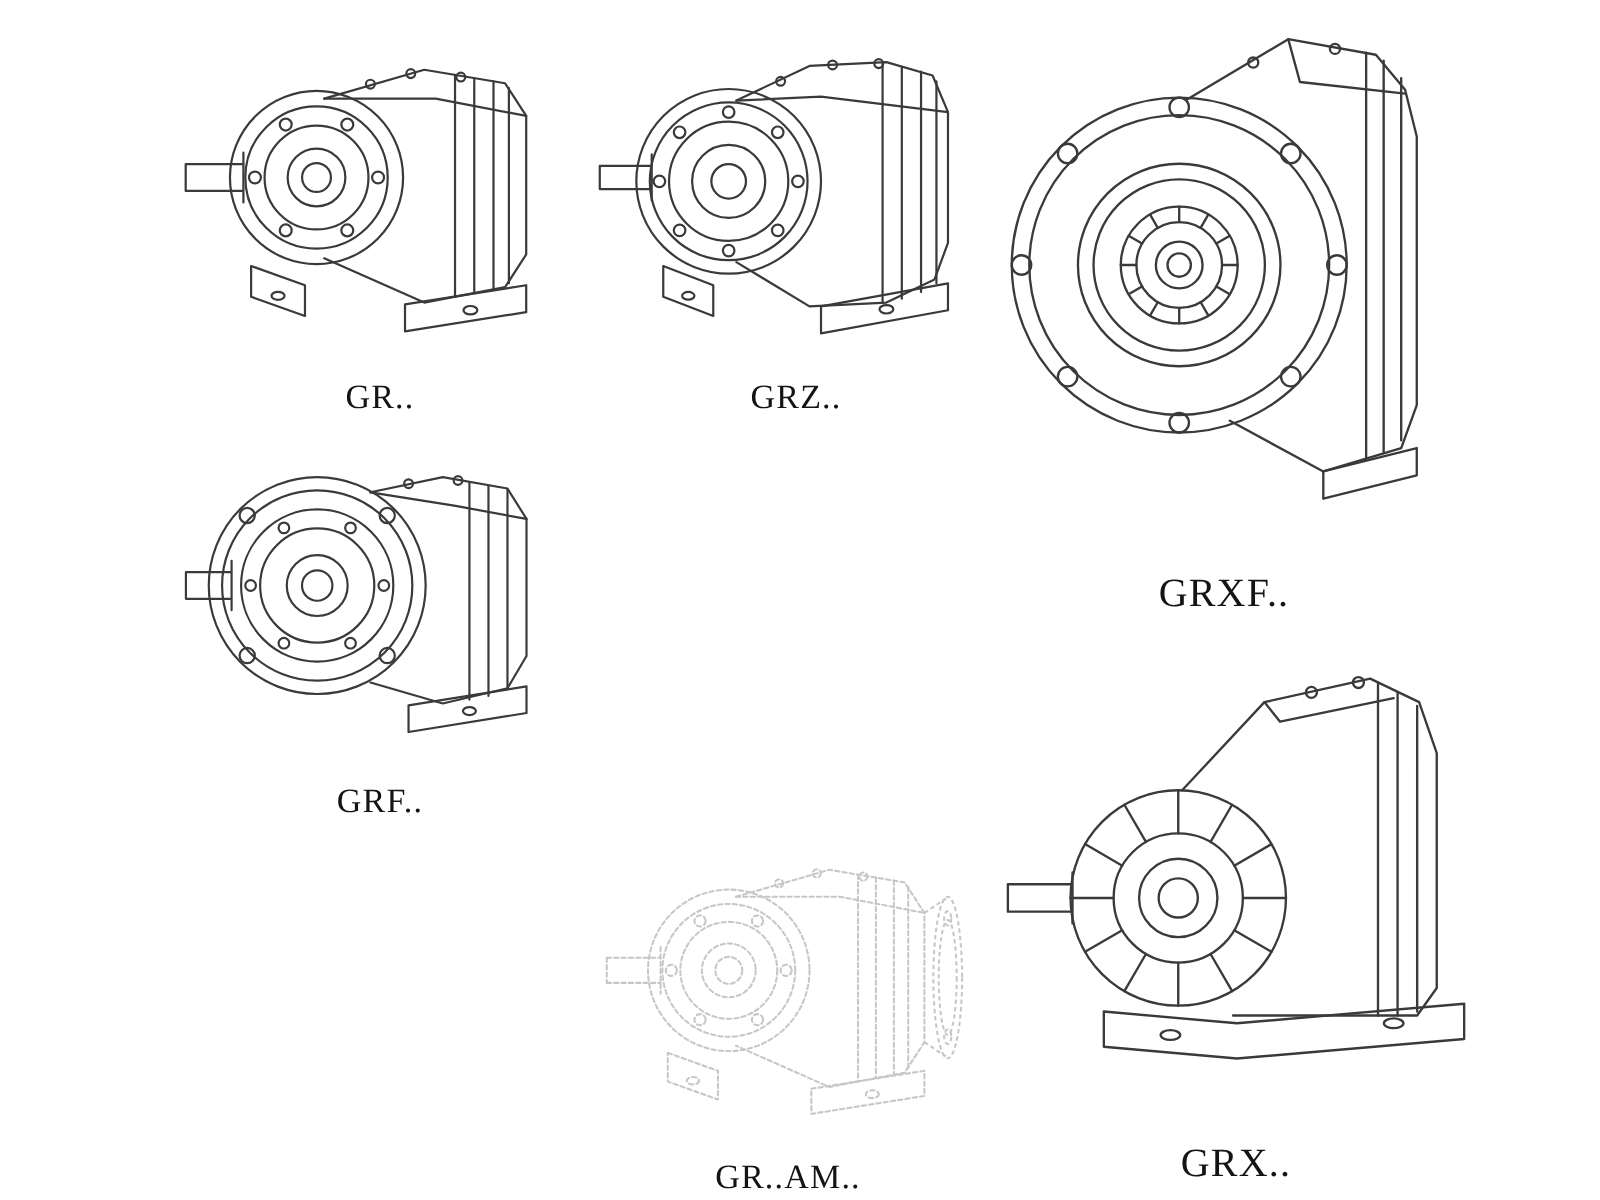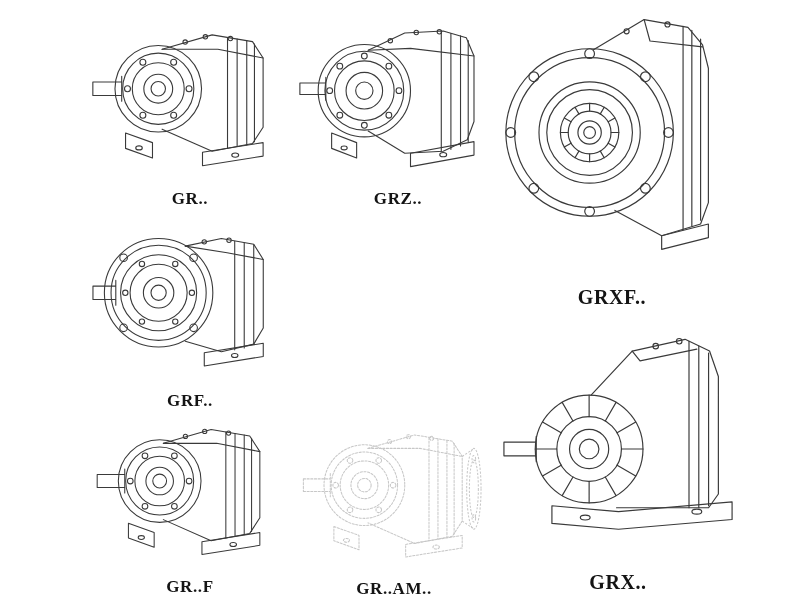--- a/index.html
+++ b/index.html
@@ -8,21 +8,21 @@
   .sheet {
     position:relative; width:800px; height:600px;
     background:#ffffff; overflow:hidden;
   }
   .product { position:absolute; display:flex; flex-direction:column; align-items:center; }
   .drawing { display:block; }
   .solid { color:#3a3a3a; }
   .ghost { color:#c7c7c7; stroke-dasharray:2.4 1.7; }
   .label {
     margin-top:5px; font-family:"Liberation Serif", serif;
-    font-weight:bold; font-size:17px; letter-spacing:0.6px; color:#141414;
+    font-weight:normal; font-size:17px; letter-spacing:0.6px; color:#141414;
     text-align:center; white-space:nowrap;
   }
   .label.big { font-size:20px; margin-top:24px; }
 </style>
 </head>
 <body>
 
 <svg width="0" height="0" style="position:absolute" aria-hidden="true">
   <defs>
 
@@ -185,26 +185,20 @@
   </figure>
 
   <figure class="product" style="left:86px;top:210px;width:208px">
     <svg class="drawing solid" width="200" height="176" viewBox="0 0 210 185">
         <use href="#gb-flange"></use>
       </svg>
     <figcaption class="label">GRF..</figcaption>
   </figure>
 
 
-  <figure class="product" style="left:86px;top:402px;width:208px">
-    <svg class="drawing solid" width="194" height="170" viewBox="0 0 210 185">
-        <use href="#gb-side"></use>
-      </svg>
-    <figcaption class="label">GR..F</figcaption>
-  </figure>
 
   <figure class="product" style="left:290px;top:408px;width:208px">
     <svg class="drawing ghost" width="190" height="166" viewBox="0 0 210 185">
       <use href="#gb-side"></use>
       <g fill="none" stroke="currentColor" stroke-width="1.15">
         <path d="M181 54 L193 46 M181 126 L193 134"></path>
         <ellipse cx="194" cy="90" rx="8" ry="45"></ellipse>
         <ellipse cx="194" cy="90" rx="5" ry="32"></ellipse>
         <ellipse cx="194" cy="57" rx="2" ry="4"></ellipse>
         <ellipse cx="194" cy="123" rx="2" ry="4"></ellipse>

